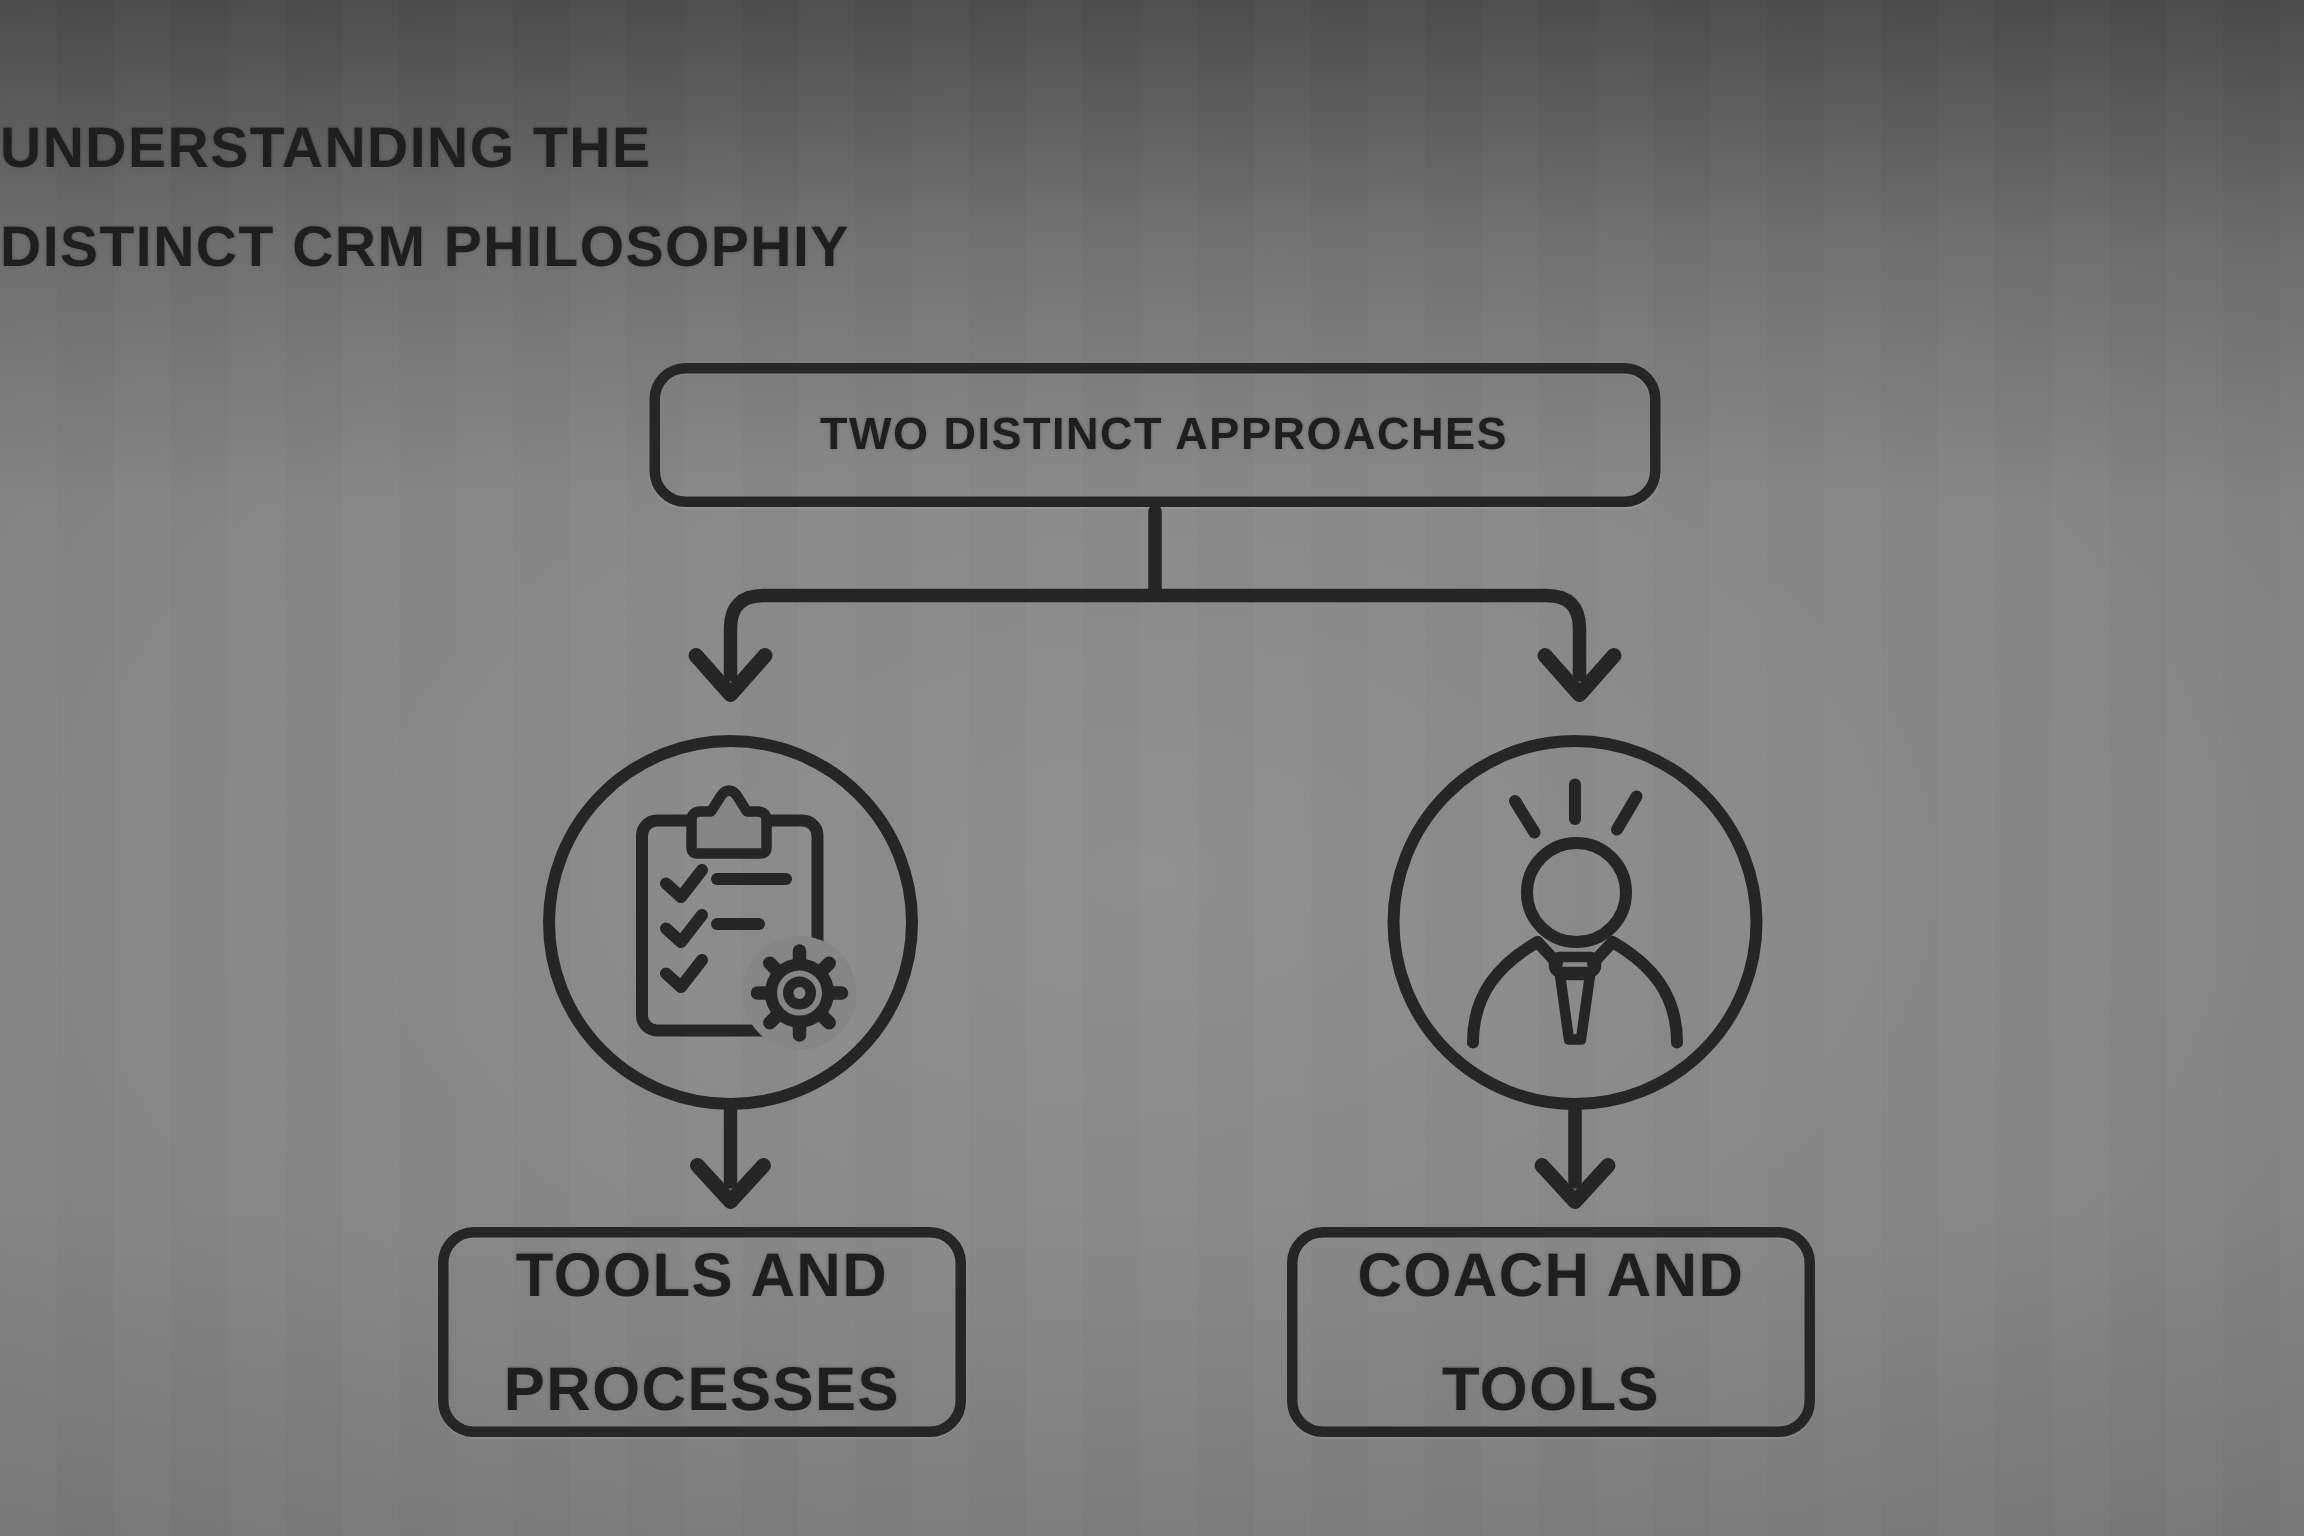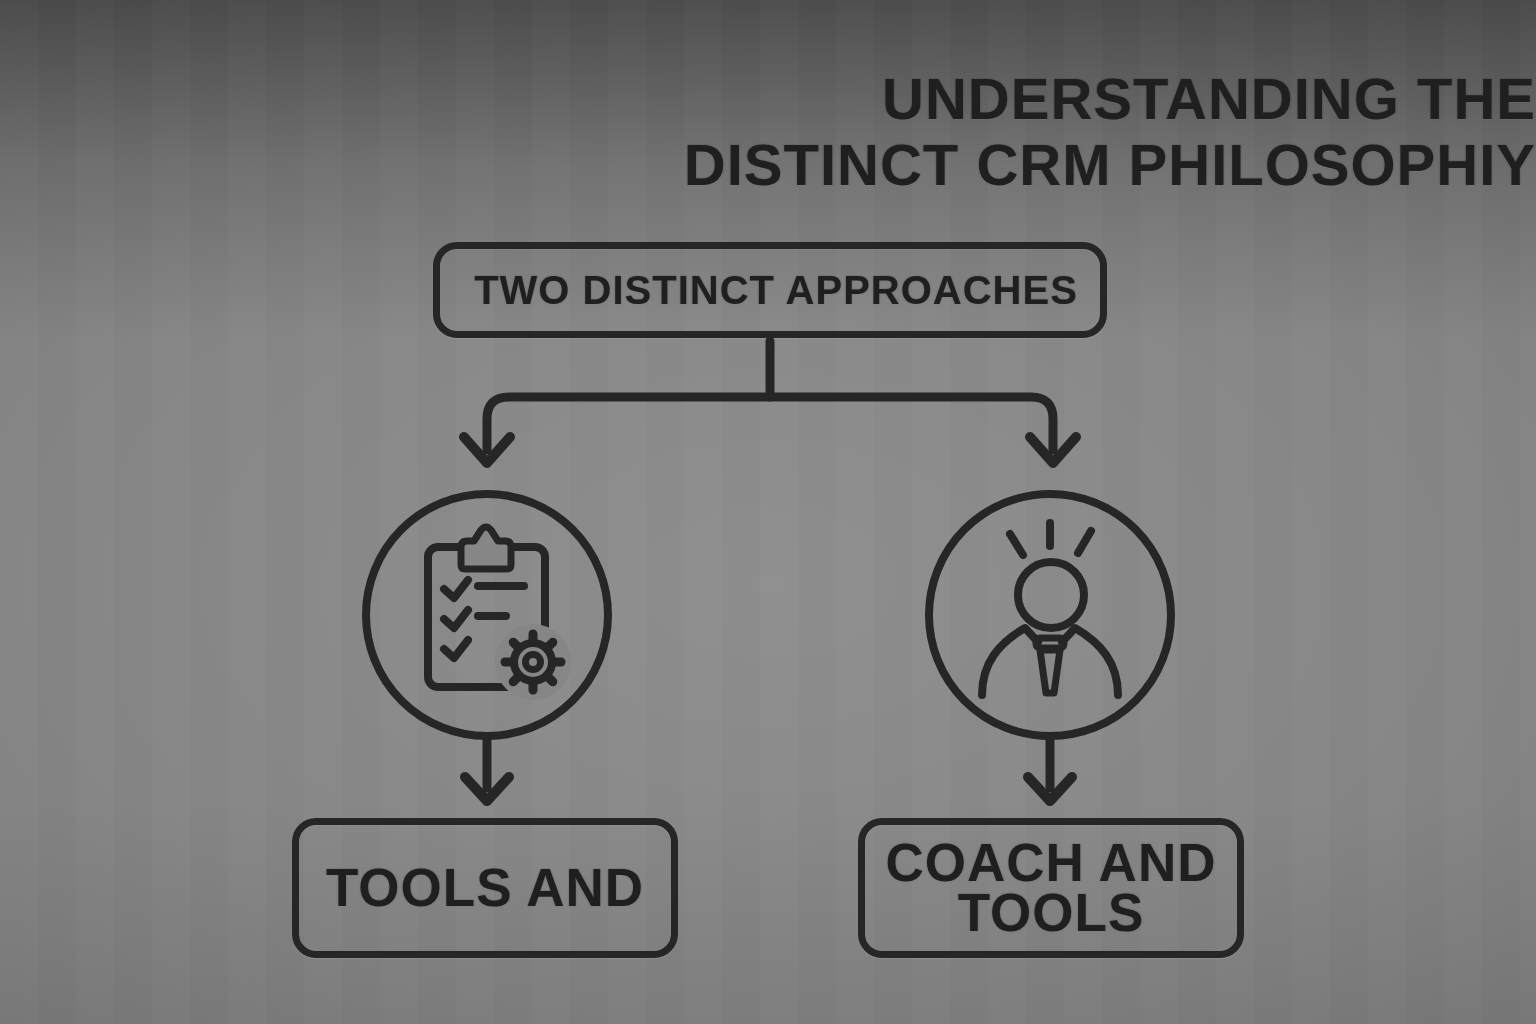--- a/index.html
+++ b/index.html
@@ -13,34 +13,34 @@
   body{font-family:"Liberation Sans", sans-serif;}
   .stage{
     position:relative;width:1536px;height:1024px;overflow:hidden;
     background:
       repeating-linear-gradient(90deg, rgba(255,255,255,0.012) 0 38px, rgba(0,0,0,0.012) 38px 76px),
       linear-gradient(180deg, rgba(12,12,12,0.44) 0%, rgba(12,12,12,0.16) 16%, rgba(12,12,12,0) 33%, rgba(12,12,12,0) 78%, rgba(12,12,12,0.07) 100%),
       radial-gradient(ellipse 100% 92% at 50% 57%, var(--bg-center) 0%, #868686 46%, #7b7b7b 78%, #6d6d6d 100%);
   }
   .title{
     position:absolute;left:0;top:66px;width:100%;
-    text-align:right;color:var(--text-color);
-    font-size:58px;font-weight:bold;letter-spacing:1px;line-height:66px;
+    text-align:left;color:var(--text-color);
+    font-size:38px;font-weight:bold;letter-spacing:1px;line-height:66px;
     text-shadow:0 1px 1px rgba(255,255,255,0.10), 0 0 2px rgba(0,0,0,0.35);
   }
   .node{
     position:absolute;border:7px solid var(--line-color);border-radius:24px;
     display:flex;flex-direction:column;align-items:center;justify-content:center;
     color:var(--text-color);font-weight:bold;text-align:center;
     letter-spacing:1px;
     box-shadow:0 1px 1px rgba(255,255,255,0.10), inset 0 1px 1px rgba(255,255,255,0.06);
     text-shadow:0 1px 1px rgba(255,255,255,0.08), 0 0 2px rgba(0,0,0,0.30);
   }
-  .node-root{left:433px;top:242px;width:674px;height:96px;font-size:40px;padding-left:12px;}
-  .node-leaf{width:386px;height:140px;font-size:53px;line-height:50px;}
+  .node-root{left:433px;top:242px;width:674px;height:96px;font-size:30px;padding-left:12px;}
+  .node-leaf{width:352px;height:140px;font-size:41px;line-height:50px;justify-content:space-between;}
   .node-leaf-left{left:292px;top:818px;}
   .node-leaf-right{left:858px;top:818px;}
   .overlay-svg{position:absolute;left:0;top:0;}
   .icon-svg{position:absolute;width:260px;height:260px;}
   .icon-left{left:357px;top:485px;}
   .icon-right{left:920px;top:485px;}
   .ln{stroke:var(--line-color);fill:none;stroke-linecap:round;stroke-linejoin:round;}
   .halo{fill:var(--halo-color);stroke:none;}
   .halo-ln{fill:var(--halo-color);stroke:var(--line-color);stroke-linejoin:round;}
 </style>
@@ -117,19 +117,20 @@
 
     <path class="ln" d="M62 210 C62 178 79 158 105 143 L118 157" stroke-width="8"></path>
     <path class="ln" d="M198 210 C198 178 181 158 155 143 L142 157" stroke-width="8"></path>
 
     <rect class="ln" x="116" y="153" width="28" height="10" rx="4" stroke-width="7"></rect>
     <path class="ln" d="M120 165 L140 165 L134 208 L126 208 Z" stroke-width="7"></path>
   </svg>
 
   <div class="node node-leaf node-leaf-left">
     <div>TOOLS AND</div>
+    <div>PROCESSES</div>
   </div>
   <div class="node node-leaf node-leaf-right">
     <div>COACH AND</div>
     <div>TOOLS</div>
   </div>
 
 </div>
 
 </body></html>

